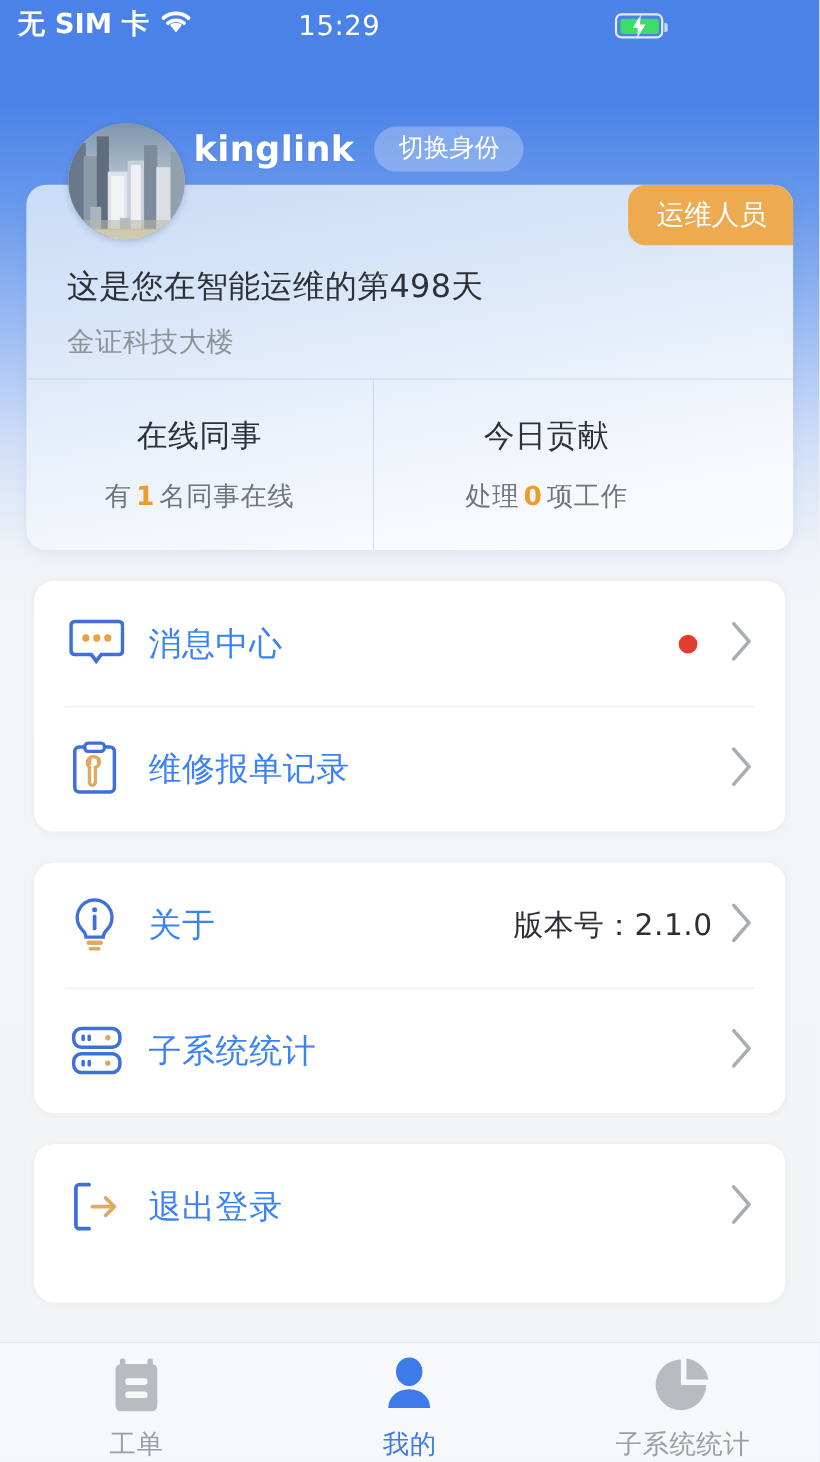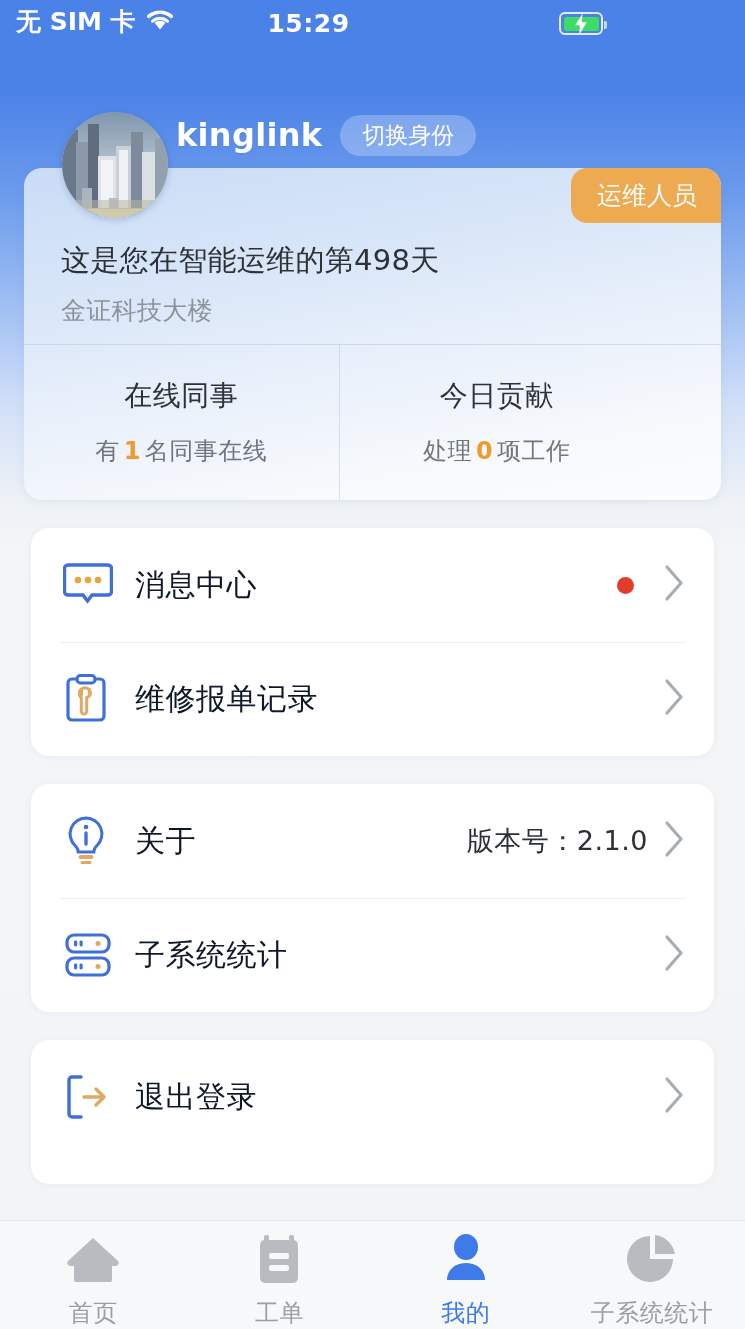--- a/index.html
+++ b/index.html
@@ -34,21 +34,21 @@
     display:flex; align-items:center; color:#fff;
   }
   .sb-left {
     position:absolute; left:16px; top:8px;
     display:flex; align-items:center; gap:9px;
   }
   .sb-carrier { font-size:25px; font-weight:600; letter-spacing:0px; line-height:1; }
   .wifi-ico { display:block; }
   .sb-time {
     position:absolute; left:0; right:0; top:9px;
-    text-align:center; font-size:25px; font-weight:700; letter-spacing:.5px;
+    text-align:center; font-size:25px; font-weight:400; letter-spacing:.5px;
   }
   .sb-right { position:absolute; right:14px; top:12px; display:flex; align-items:center; }
   .battery {
     width:44px; height:23px; border:2.5px solid rgba(255,255,255,.85);
     border-radius:6px; position:relative; padding:2.5px;
   }
   .battery:after {
     content:""; position:absolute; right:-6px; top:7px;
     width:3px; height:8px; background:rgba(255,255,255,.7); border-radius:0 2px 2px 0;
   }
@@ -137,21 +137,21 @@
   .row {
     position:relative; height:114px; display:flex; align-items:center;
     padding:0 28px 0 32px;
   }
   .row + .row:before {
     content:""; position:absolute; left:28px; right:28px; top:0;
     height:1px; background:#eceef0;
   }
   .row-icon { width:58px; flex:0 0 58px; display:flex; align-items:center; justify-content:flex-start; }
   .row-label {
-    font-size:30px; color:#0f172a; font-weight:400; letter-spacing:.5px;
+    font-size:30px; color:#3b82f6; font-weight:400; letter-spacing:.5px;
     margin-left:14px; flex:1;
   }
   .row-value { font-size:27px; color:#2c3036; margin-right:16px; letter-spacing:.5px; white-space:nowrap; }
   .dot-red { width:17px; height:17px; border-radius:50%; background:#e23c2e; margin-right:30px; }
   .chev { flex:0 0 22px; }
 
   
   .tabbar {
     position:absolute; left:0; bottom:0; width:745px; height:109px;
     background:#f7f8f9; border-top:1px solid #e8eaec;
@@ -340,28 +340,20 @@
       <span class="chev">
         <svg width="22" height="38" viewBox="0 0 22 38">
             <path d="M3 3 L17 19 L3 35" fill="none" stroke="#a8adb3" stroke-width="3.2" stroke-linecap="round" stroke-linejoin="round"></path>
           </svg>
       </span>
     </div>
   </div>
 
   <div class="tabbar">
 
-    <div class="tab">
-      <span>
-        <svg width="56" height="52" viewBox="0 0 56 52">
-          <path d="M28 5 L53 28 a3 3 0 0 1 -2 5 h-4 v14 a2 2 0 0 1 -2 2 H11 a2 2 0 0 1 -2 -2 V33 H5 a3 3 0 0 1 -2 -5 z" fill="#b8bcc1"></path>
-        </svg>
-      </span>
-      <span class="tab-label">首页</span>
-    </div>
 
     <div class="tab">
       <span>
         <svg width="48" height="52" viewBox="0 0 48 52">
           <rect x="9" y="2" width="5" height="8" rx="2" fill="#b8bcc1"></rect>
           <rect x="34" y="2" width="5" height="8" rx="2" fill="#b8bcc1"></rect>
           <rect x="5" y="7" width="38" height="43" rx="5" fill="#b8bcc1"></rect>
           <rect x="14" y="20" width="20" height="6" rx="2.2" fill="#f7f8f9"></rect>
           <rect x="14" y="32" width="20" height="6" rx="2.2" fill="#f7f8f9"></rect>
         </svg>

